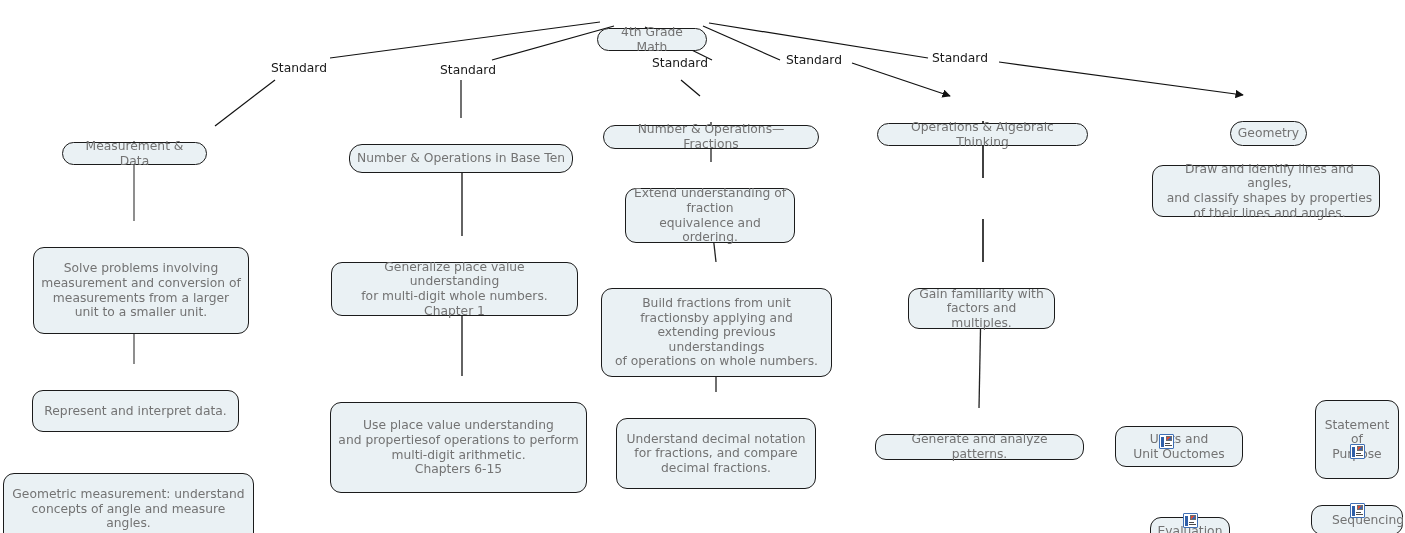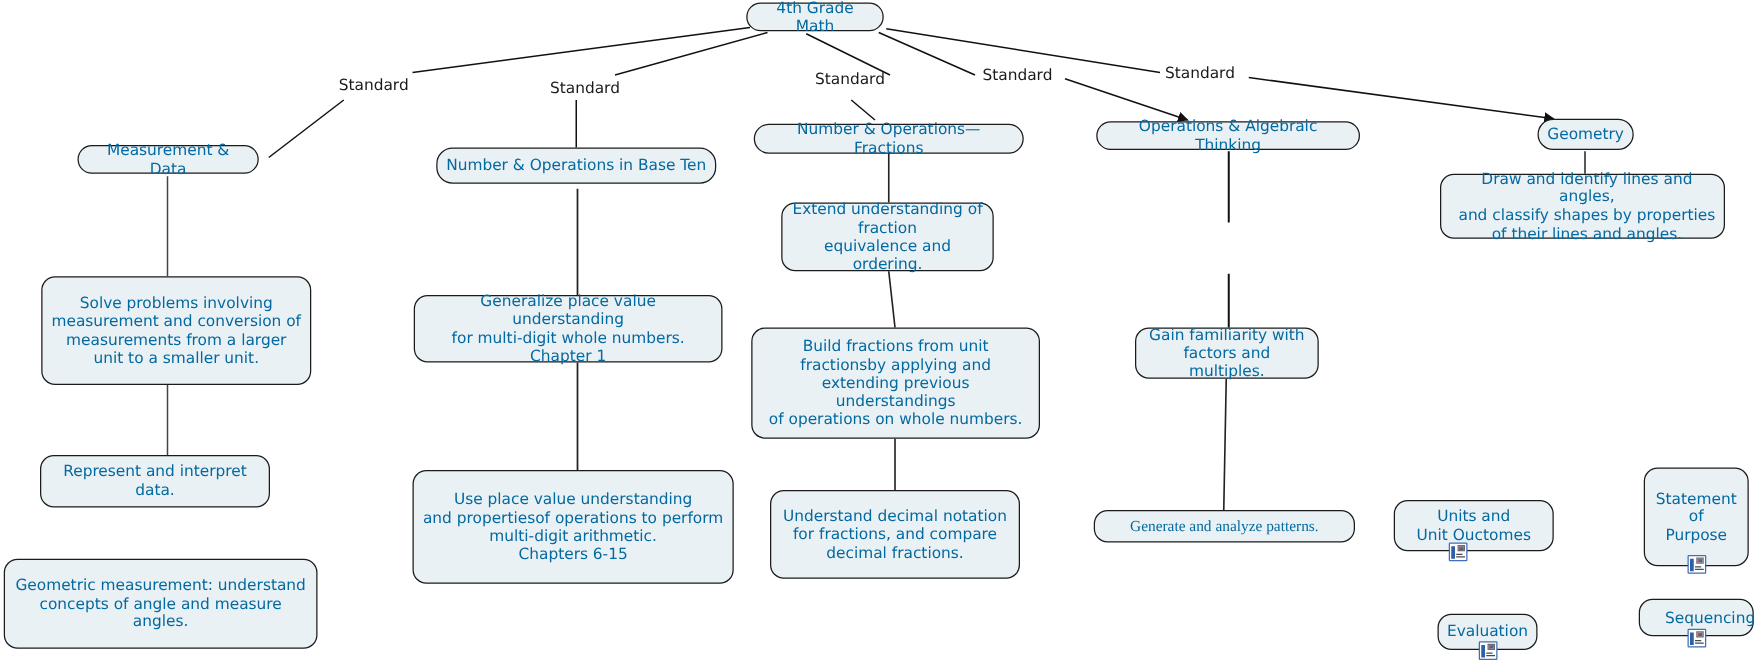--- a/index.html
+++ b/index.html
@@ -33,24 +33,25 @@
     background: #eaf1f4;
     border: 1px solid #1b1b1b;
     border-radius: 11px;
     display: flex;
     flex-direction: column;
     align-items: center;
     justify-content: center;
     text-align: center;
     font-size: 12.3px;
     line-height: 14.6px;
-    color: #0369a1;
+    color: #737373;
     padding: 3px 6px;
     white-space: pre-line;
     z-index: 5;
+    margin-top: 26px;
   }
   .node.pill { border-radius: 13px; }
   .node .node-text { display: block; width: 100%; }
   .edge-label {
     position: absolute;
     font-size: 12.3px;
     line-height: 13px;
     color: #1a1a1a;
     background: transparent;
     white-space: nowrap;
@@ -162,21 +163,21 @@
     <span class="node-text">Geometry</span>
   </div>
 
   <div class="node" style="left:33px; top:221px; width:216px; height:87px;">
     <span class="node-text">Solve problems involving
 measurement and conversion of
 measurements from a larger
 unit to a smaller unit.</span>
   </div>
 
-  <div class="node" style="left:32px; top:364px; width:184px; height:42px;">
+  <div class="node" style="left:32px; top:364px; width:207px; height:42px;">
     <span class="node-text">Represent and interpret data.</span>
   </div>
 
   <div class="node" style="left:3px; top:447px; width:251px; height:72px;">
     <span class="node-text">Geometric measurement: understand
 concepts of angle and measure angles.</span>
   </div>
 
   <div class="node" style="left:331px; top:236px; width:247px; height:54px;">
     <span class="node-text">Generalize place value understanding
@@ -209,21 +210,21 @@
 for fractions, and compare
 decimal fractions.</span>
   </div>
 
 
   <div class="node" style="left:908px; top:262px; width:147px; height:41px;">
     <span class="node-text">Gain familiarity with
 factors and multiples.</span>
   </div>
 
-  <div class="node" style="left:875px; top:408px; width:209px; height:26px;font-family:Liberation Serif, serif;">
+  <div class="node" style="left:875px; top:408px; width:209px; height:26px;">
     <span class="node-text">Generate and analyze patterns.</span>
   </div>
 
   <div class="node" style="left:1152px; top:139px; width:228px; height:52px;padding-left:13px;">
     <span class="node-text">Draw and identify lines and angles,
 and classify shapes by properties
 of their lines and angles.</span>
   </div>
 
   <div class="node" style="left:1115px; top:400px; width:128px; height:41px;">

